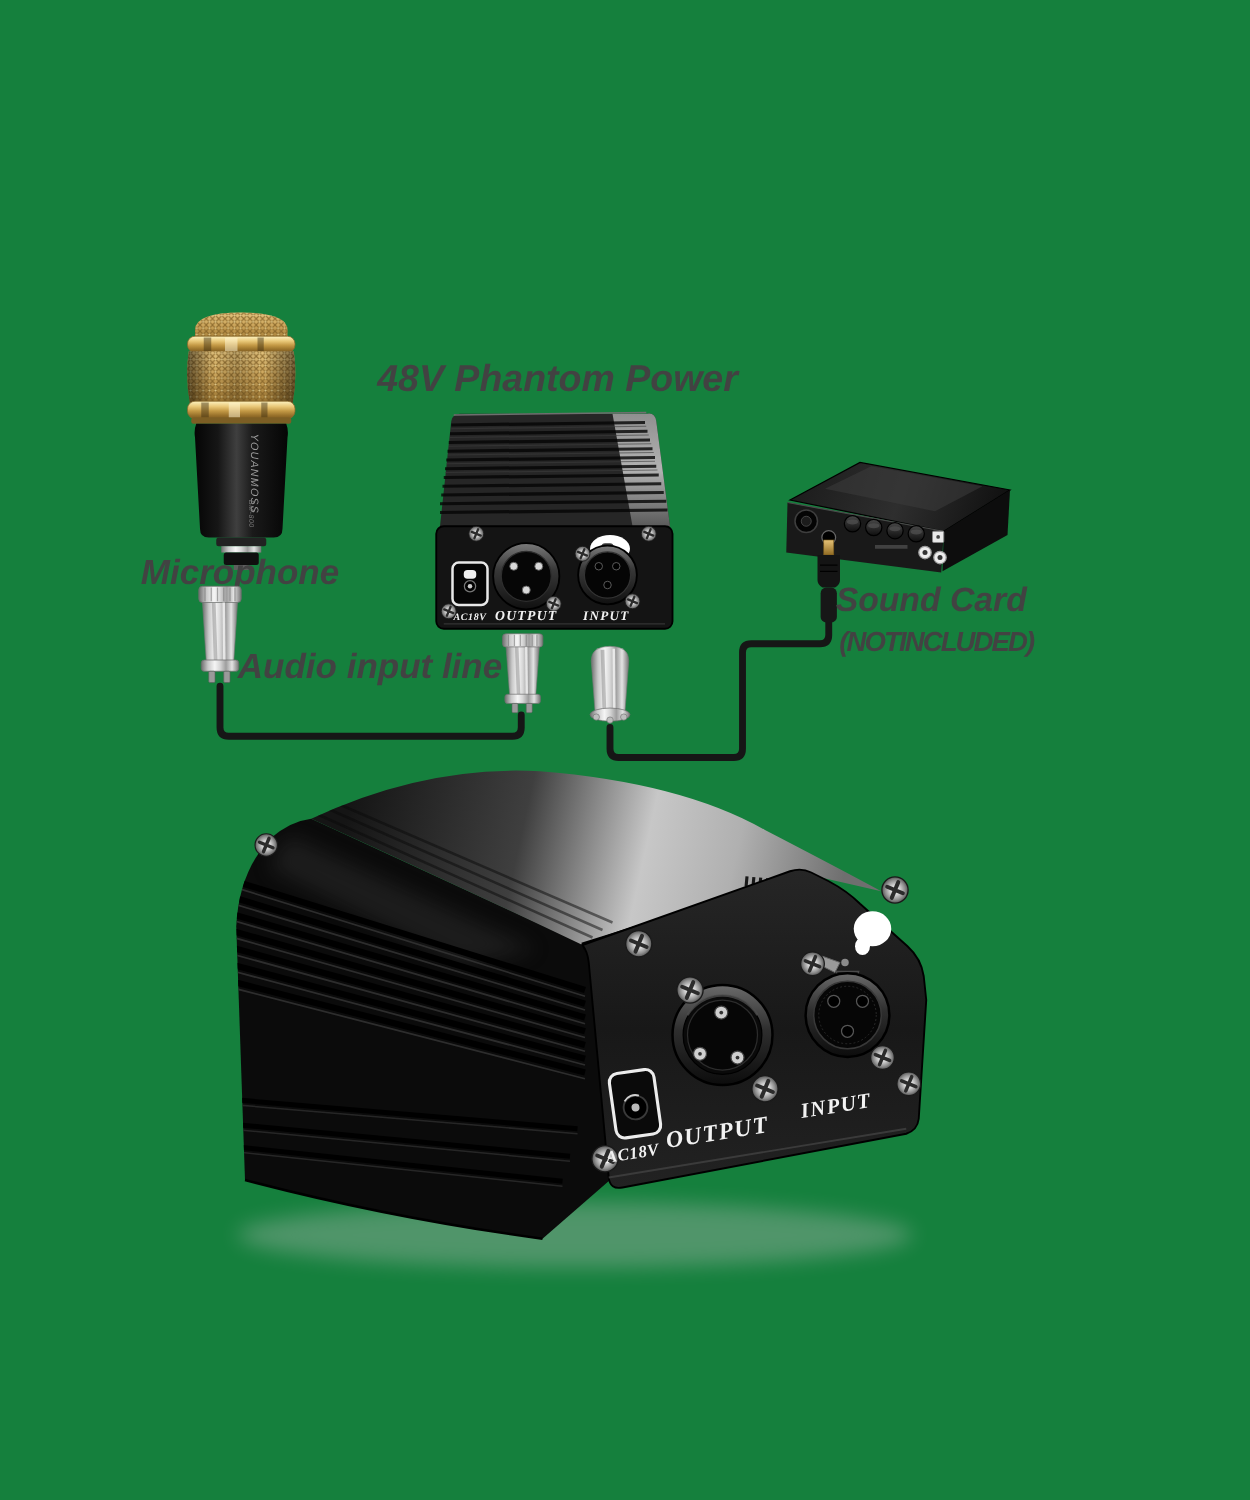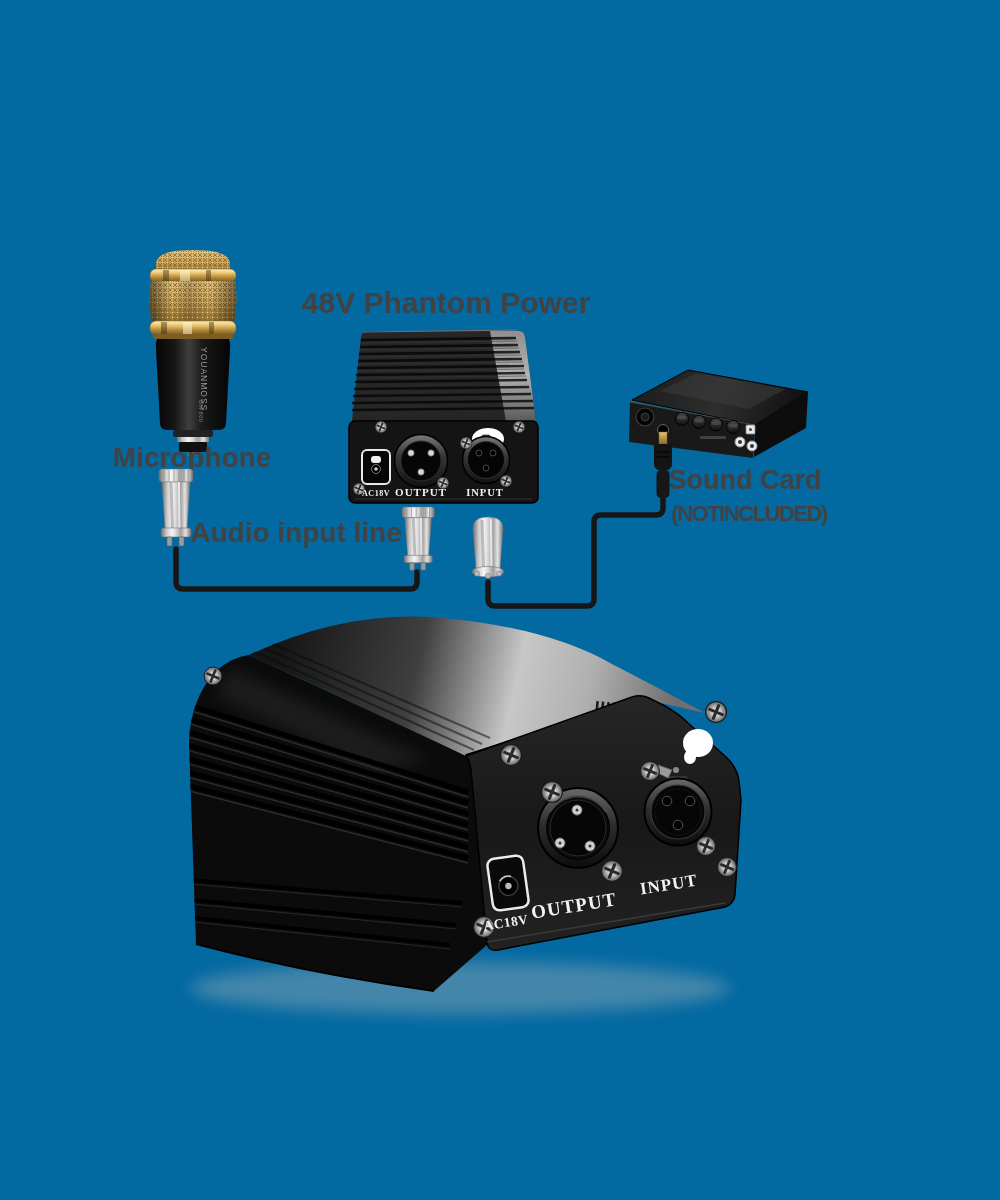--- a/index.html
+++ b/index.html
@@ -1,17 +1,17 @@
 <!DOCTYPE html>
 <html><head>
 <meta charset="utf-8">
 <style>
   html,body{margin:0;padding:0;background:#fff;}
-  .stage{position:relative;width:1000px;height:1200px;background:#0369a1;overflow:hidden;
-         font-family:"Liberation Sans",sans-serif;}
+  .stage{position:relative;width:1000px;height:1200px;background:#15803d;overflow:hidden;
+         font-family:"Liberation Sans",sans-serif;font-style:italic;}
   svg{display:block}
   .big-label{font-family:"Liberation Sans",sans-serif;font-weight:700;fill:#424242;}
   .panel-label{font-family:"Liberation Serif",serif;font-weight:700;fill:#f2f2f2;}
 </style>
 </head>
 <body>
 
 <div class="stage">
 <svg width="1000" height="1200" viewBox="0 0 1000 1200" xmlns="http://www.w3.org/2000/svg">
   <defs>

